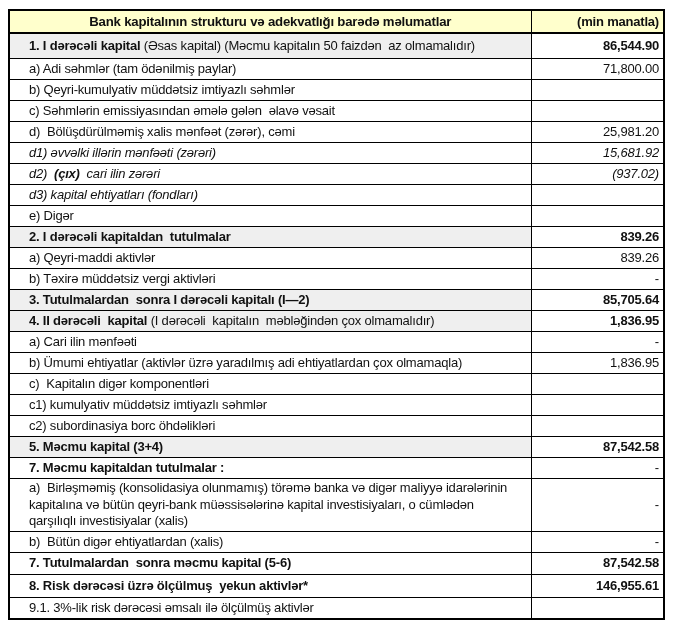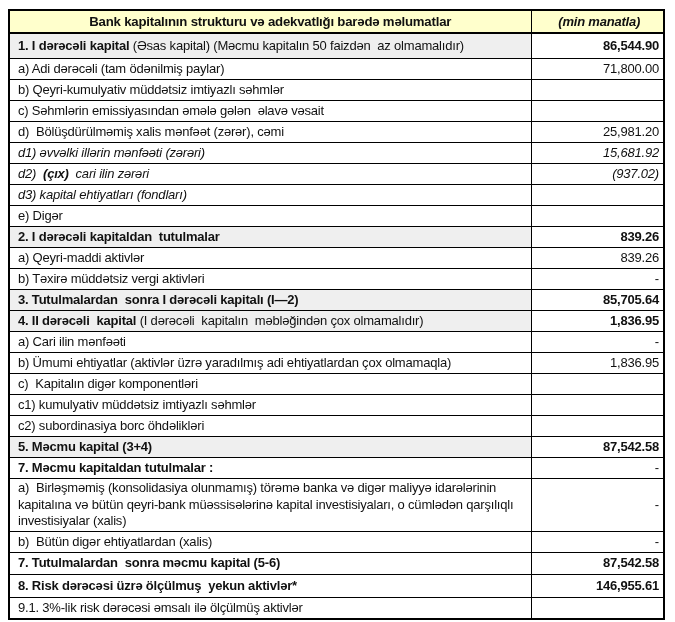--- a/index.html
+++ b/index.html
@@ -21,37 +21,37 @@
     width: 655px;
     border: 2px solid var(--border, #000);
     background: #fff;
   }
   col.c-label { width: 522px; }
   col.c-value { width: 133px; }
   td {
     border: 1px solid var(--border, #000);
     font-size: 13px;
     color: var(--text, #111);
-    padding: 1px 8px;
+    padding: 1px 19px;
     height: 18px;
     line-height: 1.18;
     letter-spacing: -0.2px;
     vertical-align: middle;
     overflow: hidden;
   }
   td.label { text-align: left; white-space: pre; }
   td.label.wrap { white-space: pre-wrap; line-height: 16.5px; }
   td.value { text-align: right; padding-right: 4px; white-space: nowrap; }
   td.value.b { font-weight: 700; }
   td.value.i { font-style: italic; }
 
   tr.header td { background: var(--header-bg, #FFFFCC); height: 19px; border-bottom: 2px solid var(--border,#000); }
   tr.header td.label { text-align: center; }
   tr.header .seg-strong { font-weight: 700; font-size: 13.2px; }
-  tr.header td.value { text-align: center; font-style: italic; font-weight: 700; }
+  tr.header td.value { font-weight: 700; }
 
   tr.section td.label { background: var(--section-bg, #EFEFEF); }
   tr.section .seg-strong,
   tr.section-plain .seg-strong { font-weight: 700; }
 
   tr.itemi td.label { font-style: italic; }
   tr.itemi .seg-strong { font-weight: 700; }
 
   tr.h-r1 td { height: 22px; }
   tr.h-7 td { height: 19px; }
@@ -69,21 +69,21 @@
     <tbody id="table-body">
       <tr class="header">
         <td class="label"><span class="seg-strong">Bank kapitalının strukturu və adekvatlığı barədə məlumatlar</span></td>
         <td class="value">(min manatla)</td>
       </tr>
     <tr class="section h-r1">
           <td class="label"><span class="seg-strong">1. I dərəcəli kapital</span><span class="seg-post"> (Əsas kapital) (Məcmu kapitalın 50 faizdən  az olmamalıdır)</span></td>
           <td class="value b">86,544.90</td>
         </tr>
         <tr class="item">
-          <td class="label"><span class="seg-pre">a) Adi dərəcəli (tam ödənilmiş paylar)</span></td>
+          <td class="label"><span class="seg-pre">a) Adi səhmlər (tam ödənilmiş paylar)</span></td>
           <td class="value">71,800.00</td>
         </tr>
         <tr class="item">
           <td class="label"><span class="seg-pre">b) Qeyri-kumulyativ müddətsiz imtiyazlı səhmlər</span></td>
           <td class="value"></td>
         </tr>
         <tr class="item">
           <td class="label"><span class="seg-pre">c) Səhmlərin emissiyasından əmələ gələn  əlavə vəsait</span></td>
           <td class="value"></td>
         </tr>

